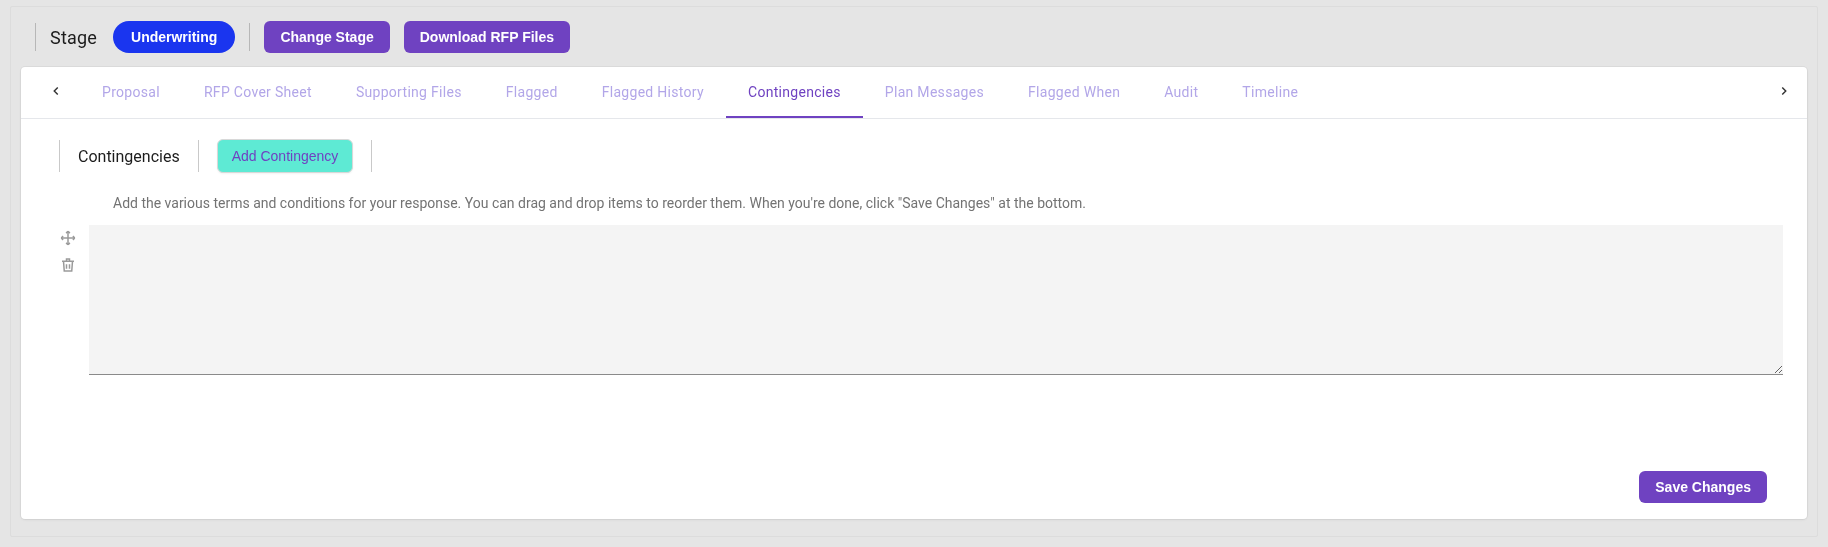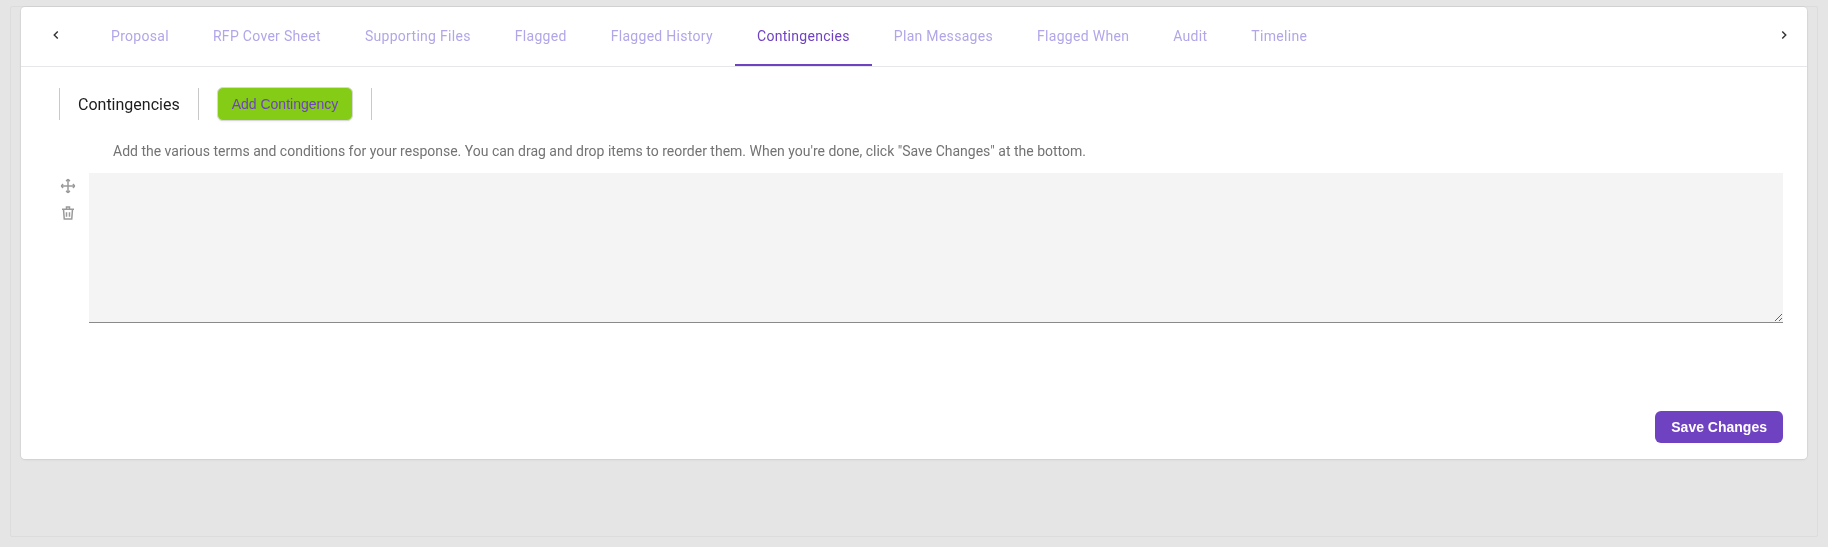--- a/index.html
+++ b/index.html
@@ -76,22 +76,22 @@
       padding-bottom: 70px;
       box-shadow: 0 0 0 1px rgba(0,0,0,.04), 0 1px 3px rgba(0,0,0,.06);
     }
 
     
     .tabs-row {
       display: flex;
       align-items: center;
       border-bottom: 1px solid #e5e7eb;
       padding: 0 10px 0 22px;
-      height: 60px;
-      gap: 20px;
+      height: 52px;
+      gap: 11px;
     }
     .tabs-chevron {
       width: 26px;
       height: 26px;
       display: flex;
       align-items: center;
       justify-content: center;
       color: #333;
       cursor: pointer;
       flex: 0 0 auto;
@@ -135,21 +135,21 @@
     .section-hdr-divider {
       width: 1px;
       height: 32px;
       background: #c9c9c9;
     }
     .section-title {
       font-size: 16px;
       color: #1c1c1c;
     }
     .btn-outline-purple {
-      background: #84cc16;
+      background: #5eead4;
       color: #6f42c1;
       border: 1px solid #d8d8d8;
       border-radius: 6px;
       padding: 8px 14px;
       font-size: 14px;
       cursor: pointer;
       box-shadow: 0 1px 2px rgba(0,0,0,.05);
     }
 
     
@@ -187,30 +187,38 @@
       min-height: 150px;
       height: 150px;
       padding: 10px;
       font: inherit;
       outline: none;
     }
 
     
     .footer-actions {
       position: absolute;
-      right: 24px;
+      right: 40px;
       bottom: 16px;
     }
   </style>
 </head>
 <body>
 
 <div class="viewport">
   <div class="outer-card">
 
+    <div class="stage-bar">
+      <span class="stage-divider"></span>
+      <span class="stage-label">Stage</span>
+      <button class="pill-blue">Underwriting</button>
+      <span class="stage-divider"></span>
+      <button class="btn-purple">Change Stage</button>
+      <button class="btn-purple">Download RFP Files</button>
+    </div>
 
     <div class="main-panel">
 
       <div class="tabs-row">
         <div class="tabs-chevron">
           <span>
             <svg viewBox="0 0 24 24" fill="none" stroke="currentColor" stroke-width="2.5">
                 <path d="M15 6l-6 6 6 6"></path>
               </svg>
           </span>

